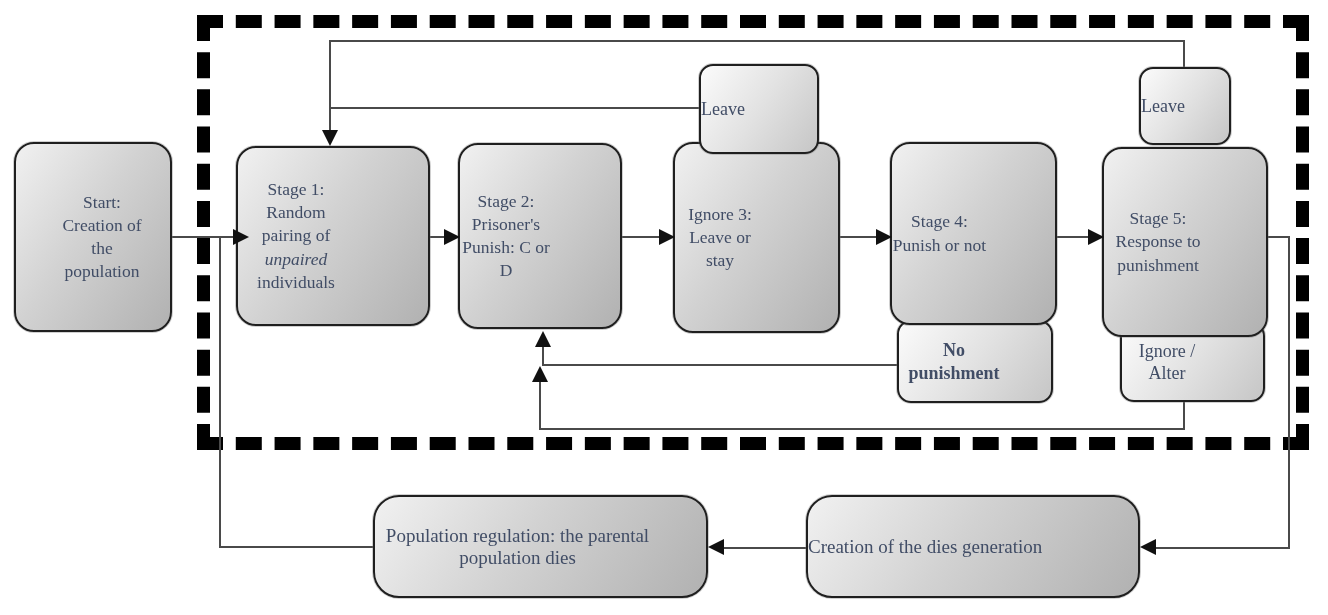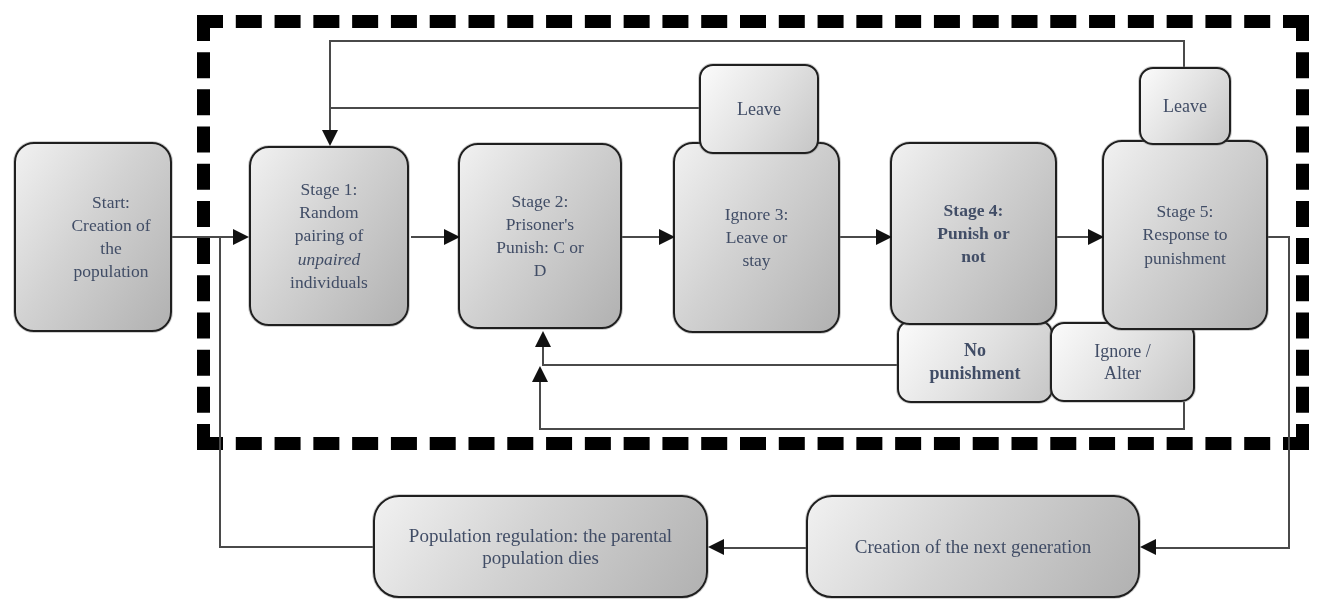--- a/index.html
+++ b/index.html
@@ -9,21 +9,21 @@
     background:#ffffff;
     font-family:"Liberation Serif","DejaVu Serif",serif;
     overflow:hidden;
   }
   
   .node{
     position:absolute;
     box-sizing:border-box;
     border:2.5px solid #1f1f1f;
     background:linear-gradient(125deg,#f1f1f1 0%,#d2d2d2 45%,#b1b1b1 100%);
-    display:flex;align-items:center;justify-content:center;
+    display:flex;align-items:center;
     text-align:center;
     color:#414d66;
     box-shadow:0 0 0 1px rgba(120,120,120,.35);
   }
   .big{border-radius:20px;font-size:17.5px;line-height:1.32;z-index:3;}
   .small{
     border-radius:14px;font-size:18px;line-height:1.25;
     background:linear-gradient(125deg,#fbfbfb 0%,#e2e2e2 50%,#c6c6c6 100%);
   }
   .over{z-index:4;}   
@@ -89,57 +89,57 @@
   <div class="ln h" style="left:724px;top:547px;width:82px;"></div>
   <div class="ah ah-l" style="left:708px;top:539px;"></div>
 
   <div class="ln h" style="left:219px;top:546px;width:154px;"></div>
   <div class="ln v" style="left:219px;top:237px;height:310px;"></div>
 
   <div class="node big" style="left:14px;top:142px;width:158px;height:190px;padding-left:36px;">
     <span class="txt" style="max-width:100px;">Start: Creation of the population</span>
   </div>
 
-  <div class="node big" style="left:249px;top:146px;width:160px;height:180px;">
+  <div class="node big" style="left:236px;top:146px;width:194px;height:180px;padding-left:12px;">
     <span class="txt" style="max-width:92px;"><span>Stage 1: Random pairing of</span> <i>unpaired</i> <span>individuals</span></span>
   </div>
 
   <div class="node big" style="left:458px;top:143px;width:164px;height:186px;">
     <span class="txt" style="max-width:92px;">Stage 2: Prisoner's Punish: C or D</span>
   </div>
 
   <div class="node big" style="left:673px;top:142px;width:167px;height:191px;">
     <span class="txt" style="max-width:90px;">Ignore 3: Leave or stay</span>
   </div>
 
-  <div class="node big" style="left:890px;top:142px;width:167px;height:183px;font-weight:bold;">
+  <div class="node big" style="left:890px;top:142px;width:167px;height:183px;">
     <span class="txt" style="max-width:95px;">Stage 4: Punish or not</span>
   </div>
 
-  <div class="node big" style="left:1102px;top:140px;width:166px;height:190px;">
+  <div class="node big" style="left:1102px;top:147px;width:166px;height:190px;">
     <span class="txt" style="max-width:108px;">Stage 5: Response to punishment</span>
   </div>
 
   <div class="node small over" style="left:699px;top:64px;width:120px;height:90px;">
     <span class="txt">Leave</span>
   </div>
 
   <div class="node small over" style="left:1139px;top:67px;width:92px;height:78px;">
     <span class="txt">Leave</span>
   </div>
 
   <div class="node small under" style="left:897px;top:320px;width:156px;height:83px;">
     <span class="txt" style="max-width:110px;font-weight:bold;">No punishment</span>
   </div>
 
-  <div class="node small under" style="left:1050px;top:322px;width:145px;height:80px;">
+  <div class="node small under" style="left:1120px;top:322px;width:145px;height:80px;">
     <span class="txt" style="max-width:90px;">Ignore / Alter</span>
   </div>
 
   <div class="node bottom" style="left:373px;top:495px;width:335px;height:103px;">
     <span class="txt" style="max-width:285px;">Population regulation: the parental population dies</span>
   </div>
 
   <div class="node bottom" style="left:806px;top:495px;width:334px;height:103px;">
-    <span class="txt" style="max-width:245px;">Creation of the next generation</span>
+    <span class="txt" style="max-width:245px;">Creation of the dies generation</span>
   </div>
 
 </div>
 
 </body></html>

